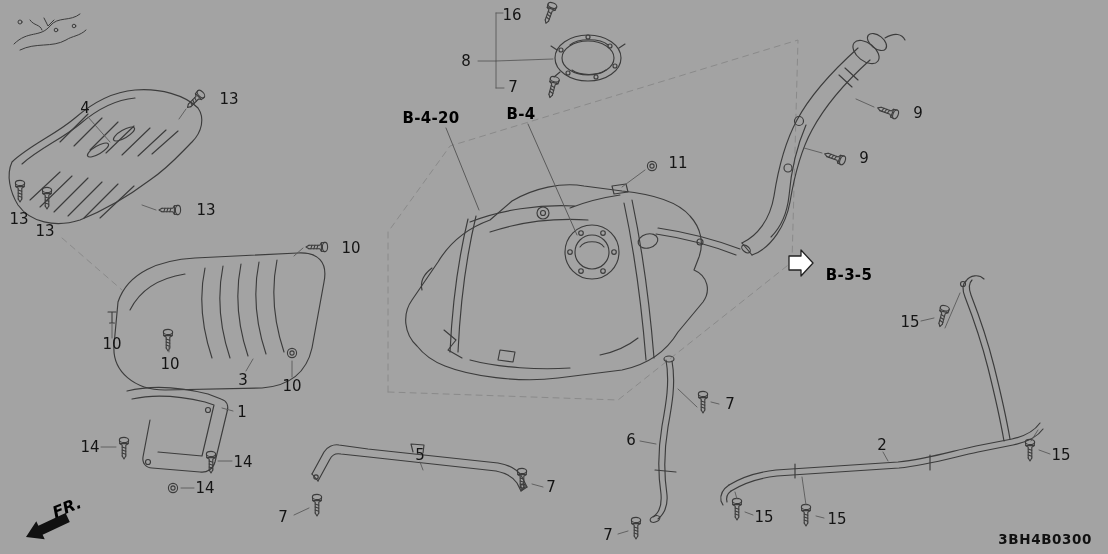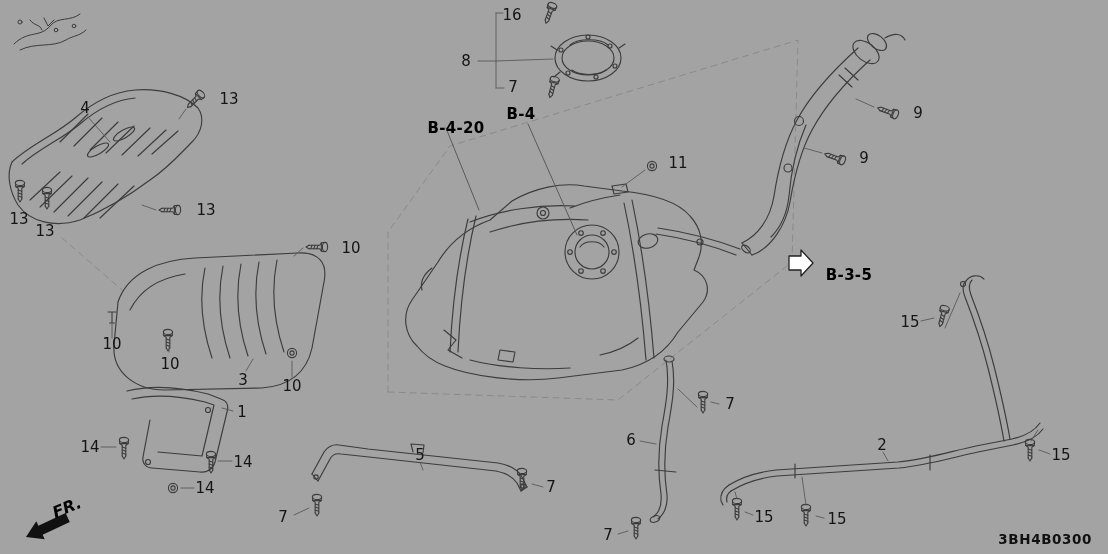--- a/index.html
+++ b/index.html
@@ -240,20 +240,20 @@
       <span class="callout" style="left: 551px; top: 487px;">7</span>
       <span class="callout" style="left: 283px; top: 517px;">7</span>
       <span class="callout" style="left: 730px; top: 404px;">7</span>
       <span class="callout" style="left: 608px; top: 535px;">7</span>
       <span class="callout" style="left: 631px; top: 440px;">6</span>
       <span class="callout" style="left: 910px; top: 322px;">15</span>
       <span class="callout" style="left: 1061px; top: 455px;">15</span>
       <span class="callout" style="left: 764px; top: 517px;">15</span>
       <span class="callout" style="left: 837px; top: 519px;">15</span>
       <span class="callout" style="left: 882px; top: 445px;">2</span>
-      <span class="ref" style="left: 431px; top: 128px; margin-left: 25px;">B-4-20</span>
+      <span class="ref" style="left: 431px; top: 118px;">B-4-20</span>
       <span class="ref" style="left: 521px; top: 114px;">B-4</span>
       <span class="ref" style="left: 849px; top: 263px; margin-top: 12px;">B-3-5</span>
     </div>
 
   <span class="fr-label">FR.</span>
   <span class="code">3BH4B0300</span>
 </div>
 
 </body></html>

